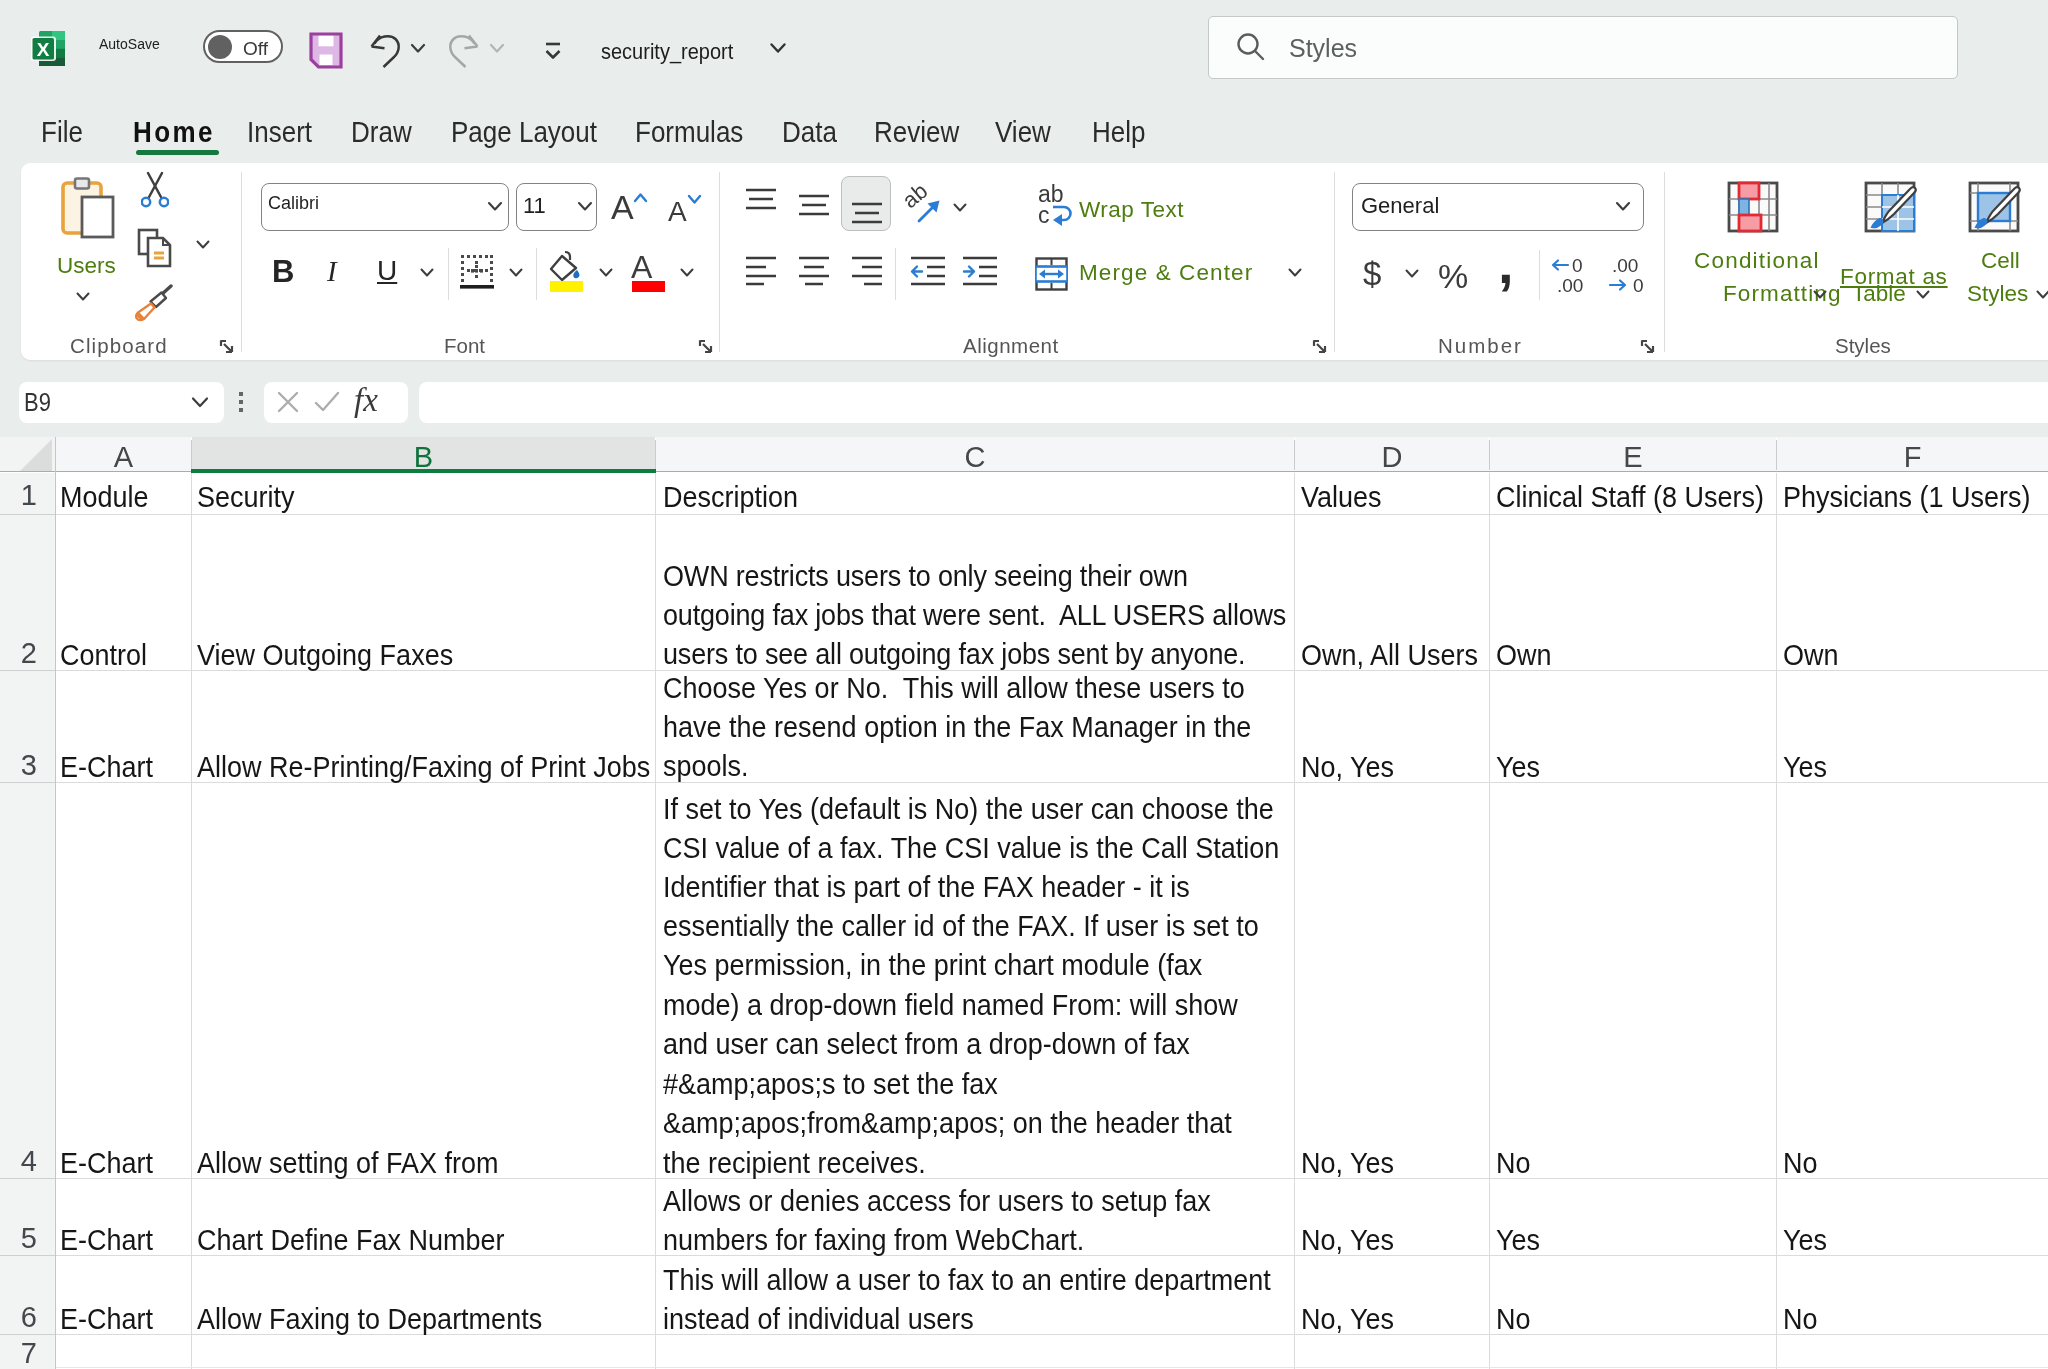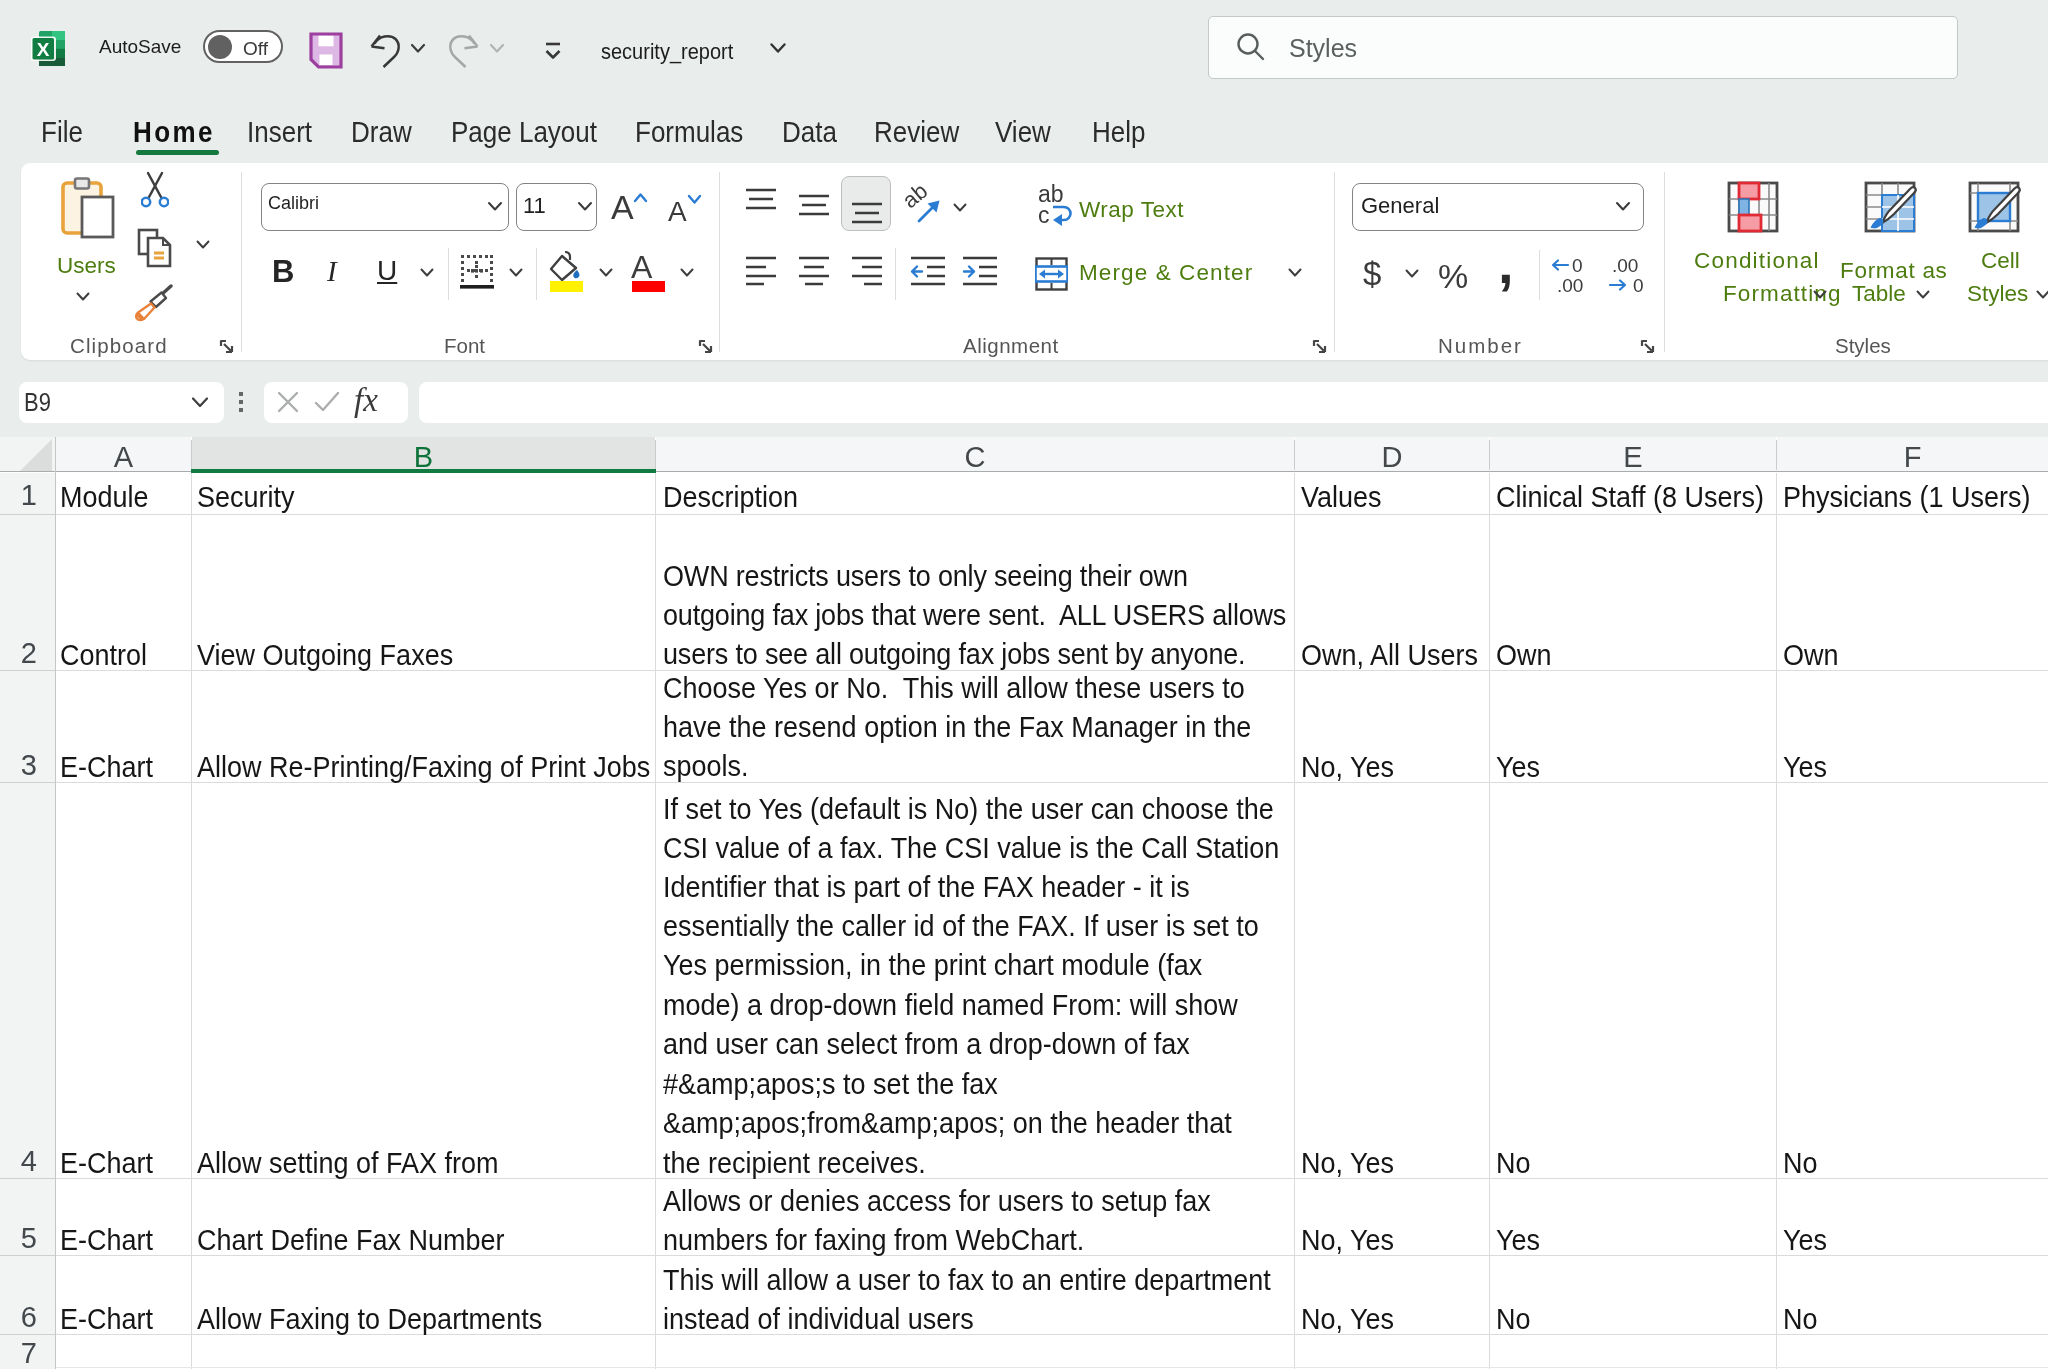--- a/index.html
+++ b/index.html
@@ -28,21 +28,21 @@
     <rect x="8" y="1" width="26" height="35" rx="1.5" fill="#21A366"></rect>
     <rect x="21" y="1" width="13" height="9" fill="#33C481"></rect>
     <rect x="8" y="18.5" width="26" height="9" fill="#107C41"></rect>
     <rect x="8" y="27.5" width="26" height="8.5" fill="#185C37"></rect>
     <rect x="21" y="10" width="13" height="8.5" fill="#21A366"></rect>
     <rect x="0" y="6.5" width="25" height="24.5" rx="3" fill="#ffffff" opacity="0.9"></rect>
     <rect x="1.5" y="8" width="21.5" height="21.5" rx="1.5" fill="#117D43"></rect>
     <text x="12.2" y="26" font-size="19" font-weight="bold" fill="#fff" text-anchor="middle" font-family="Liberation Sans">X</text>
   </svg>
 
-  <div class="abs" style="left:99px;top:36px;font-size:19px;color:#1d1d1d;">AutoSave</div>
+  <div class="abs" style="left:99px;top:36px;font-size:14px;color:#1d1d1d;">AutoSave</div>
 
   <div class="abs" style="left:203px;top:30px;width:80px;height:33px;background:#fff;border:2px solid #616161;border-radius:19px;box-sizing:border-box;"></div>
   <div class="abs" style="left:208px;top:35px;width:24px;height:24px;border-radius:50%;background:#616161;"></div>
   <div class="abs" style="left:243px;top:38px;font-size:19px;color:#3a3a3a;">Off</div>
 
   <svg class="abs" style="left:309px;top:32px;" width="35" height="37" viewBox="0 0 35 37">
     <polygon points="2,2 32,2 32,35 9.5,35 2,27.5" fill="#DDB8E4" stroke="#9C3F9F" stroke-width="3.2"></polygon>
     <rect x="9.5" y="3.8" width="15" height="10.5" fill="#fff"></rect>
     <rect x="10.5" y="22.5" width="13" height="10.5" fill="#fff"></rect>
   </svg>
@@ -332,21 +332,21 @@
   </svg>
 
   <svg class="abs" style="left:1864px;top:181px;" width="55" height="52" viewBox="0 0 55 52">
     <rect x="2" y="2" width="48" height="48" fill="#FAFAFA" stroke="#4a4a4a" stroke-width="2.8"></rect>
     <path d="M18 2 V50 M34 2 V50 M2 14 H50 M2 26 H50 M2 38 H50" stroke="#8a8a8a" stroke-width="1.6"></path>
     <rect x="18" y="14" width="32" height="36" fill="#9DC3E6" stroke="#2B7CD3" stroke-width="2"></rect>
     <path d="M34 14 V50 M18 26 H50 M18 38 H50" stroke="#fff" stroke-width="1.6"></path>
     <path d="M46 8 C50 4 54 8 50 12 L30 33 C26 37 22 40 18 42 C20 38 22 33 26 29 Z" fill="#fff" stroke="#3f3f3f" stroke-width="2.2"></path>
     <path d="M18 42 C14 46 12 47 8 46 C10 42 12 40 16 38 C18 38 19 40 18 42 Z" fill="#2B7CD3" stroke="#2B7CD3" stroke-width="2"></path>
   </svg>
-  <div class="abs btnlabel" style="left:1840px;top:258px;letter-spacing:0.7px;">Format as</div>
+  <div class="abs btnlabel" style="left:1840px;top:264px;letter-spacing:0.7px;text-decoration:underline;">Format as</div>
   <div class="abs btnlabel" style="left:1852px;top:281px;">Table</div>
   <svg class="abs" style="left:1916px;top:290px;" width="14" height="10" viewBox="0 0 14 10">
     <path d="M1.5 1.5 L7 7.5 L12.5 1.5" fill="none" stroke="#3d3d3d" stroke-width="2" stroke-linecap="round" stroke-linejoin="round"></path>
   </svg>
 
   <svg class="abs" style="left:1968px;top:181px;" width="55" height="52" viewBox="0 0 55 52">
     <rect x="2" y="2" width="48" height="48" fill="#FAFAFA" stroke="#4a4a4a" stroke-width="2.8"></rect>
     <path d="M10 2 V50 M42 2 V50 M2 12 H50 M2 40 H50" stroke="#8a8a8a" stroke-width="1.6"></path>
     <rect x="10" y="12" width="32" height="28" fill="#9DC3E6" stroke="#2B7CD3" stroke-width="2.4"></rect>
     <path d="M46 8 C50 4 54 8 50 12 L30 33 C26 37 22 40 18 42 C20 38 22 33 26 29 Z" fill="#fff" stroke="#3f3f3f" stroke-width="2.2"></path>

